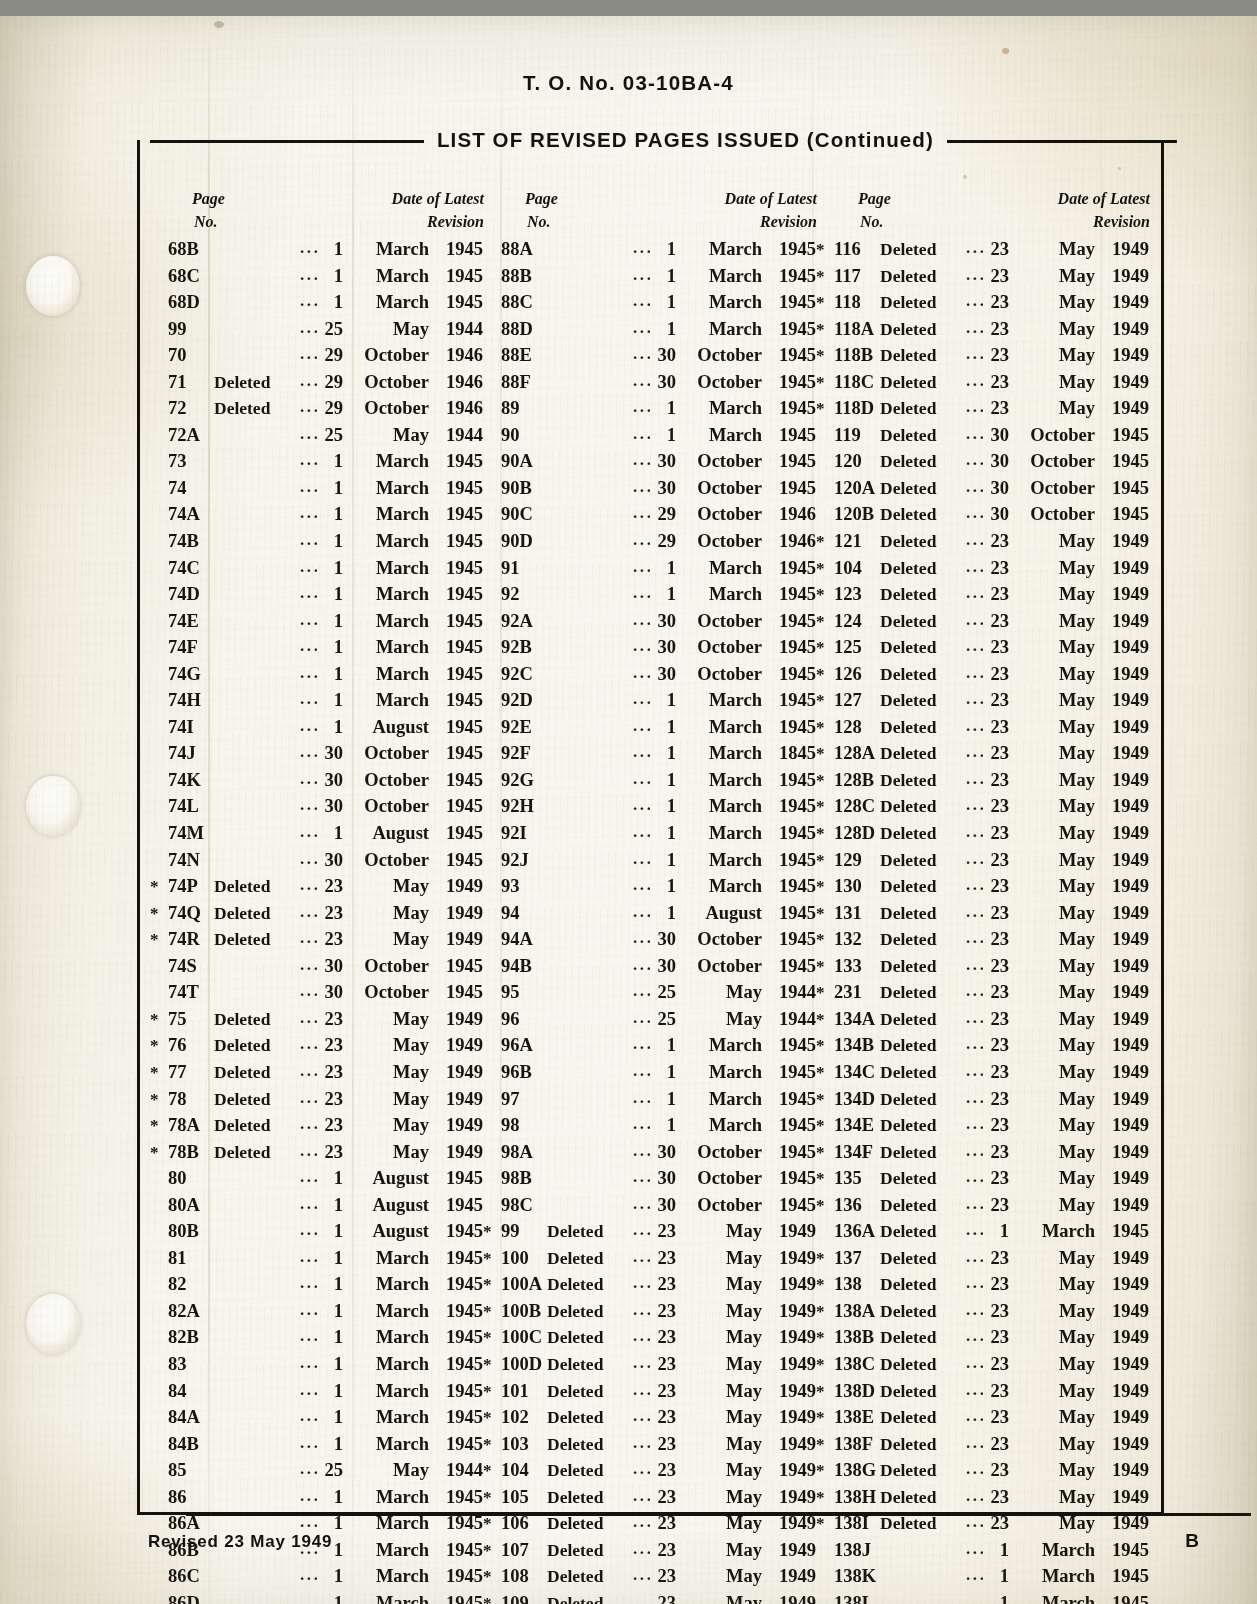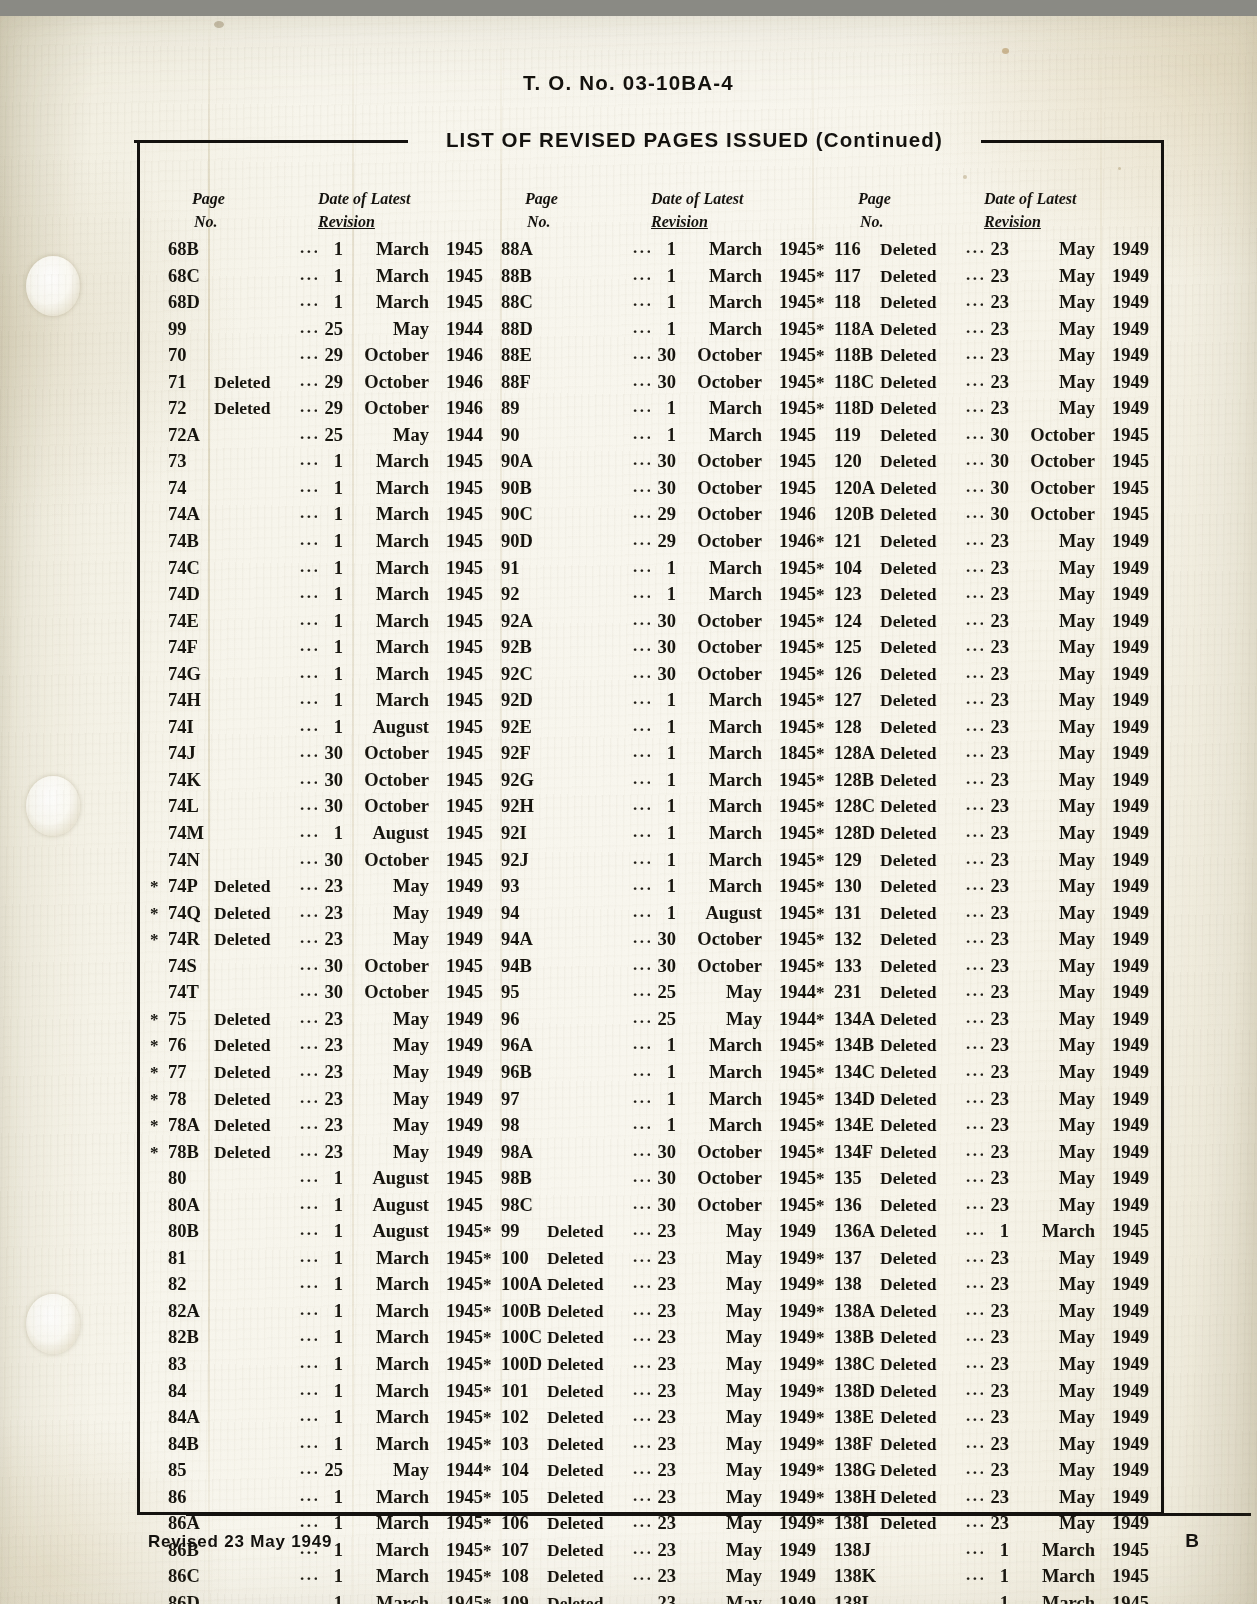--- a/index.html
+++ b/index.html
@@ -79,26 +79,25 @@
     text-align: center;
     font-family: "Liberation Sans", "DejaVu Sans", sans-serif;
     font-weight: bold;
     font-size: 20.5px;
     letter-spacing: 1.2px;
     color: #14120f;
   }
   .rule-title-wrap {
     position: absolute;
     top: 108px;
-    left: 134px;
+    left: 150px;
     width: 1027px;
     height: 34px;
     display: flex;
     align-items: center;
-    gap: 25px;
   }
   .rule-seg {
     flex: 0 0 auto;
     height: 3px;
     background: #14120f;
   }
   .rule-left  { width: 274px; }
   .rule-right { flex: 1 1 auto; height: 3px; background: #14120f; }
   .section-title {
     flex: 0 0 auto;
@@ -150,24 +149,24 @@
     top: 0;
     line-height: 22.5px;
     text-align: left;
   }
   .col-head .page-no .l2 { display: block; padding-left: 2px; font-style: italic; }
   .col-head .date-lbl {
     position: absolute;
     left: 168px;
     top: 0;
     line-height: 22.5px;
-    text-align: left;
+    text-align: right;
     width: 166px;
   }
-  .col-head .date-lbl .l2 { display: block; text-decoration: underline; }
+  .col-head .date-lbl .l2 { display: block; }
 
   .entries { position: relative; }
 
   .entry {
     display: flex;
     align-items: baseline;
     height: 26.55px;
     font-size: 18.5px;
     font-weight: bold;
     line-height: 26.55px;

